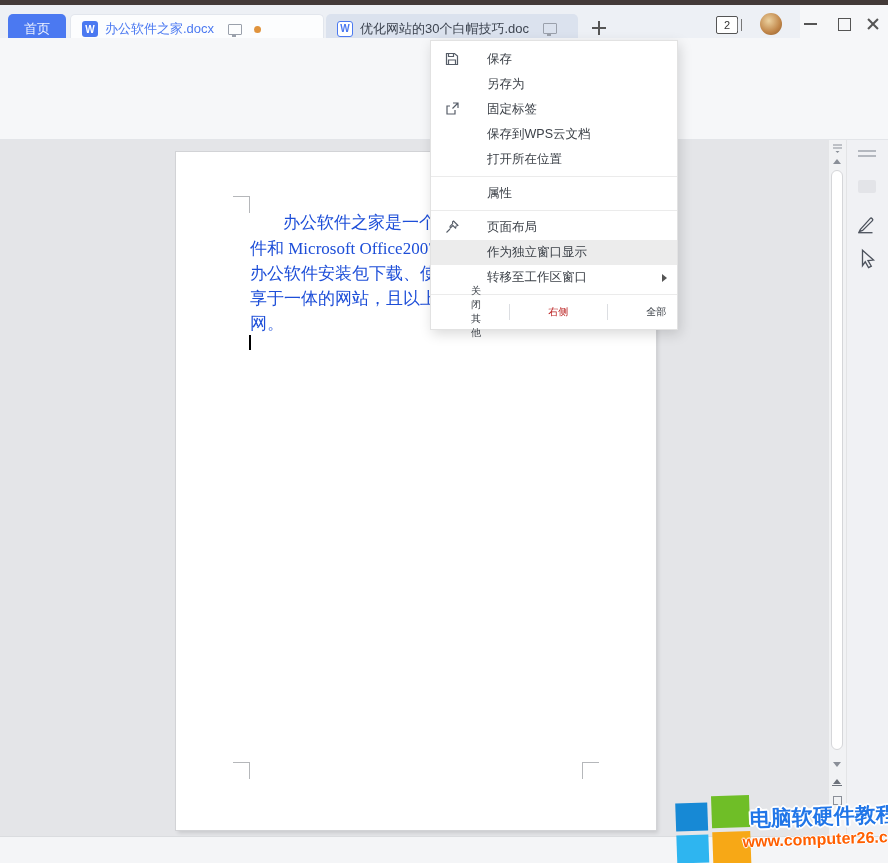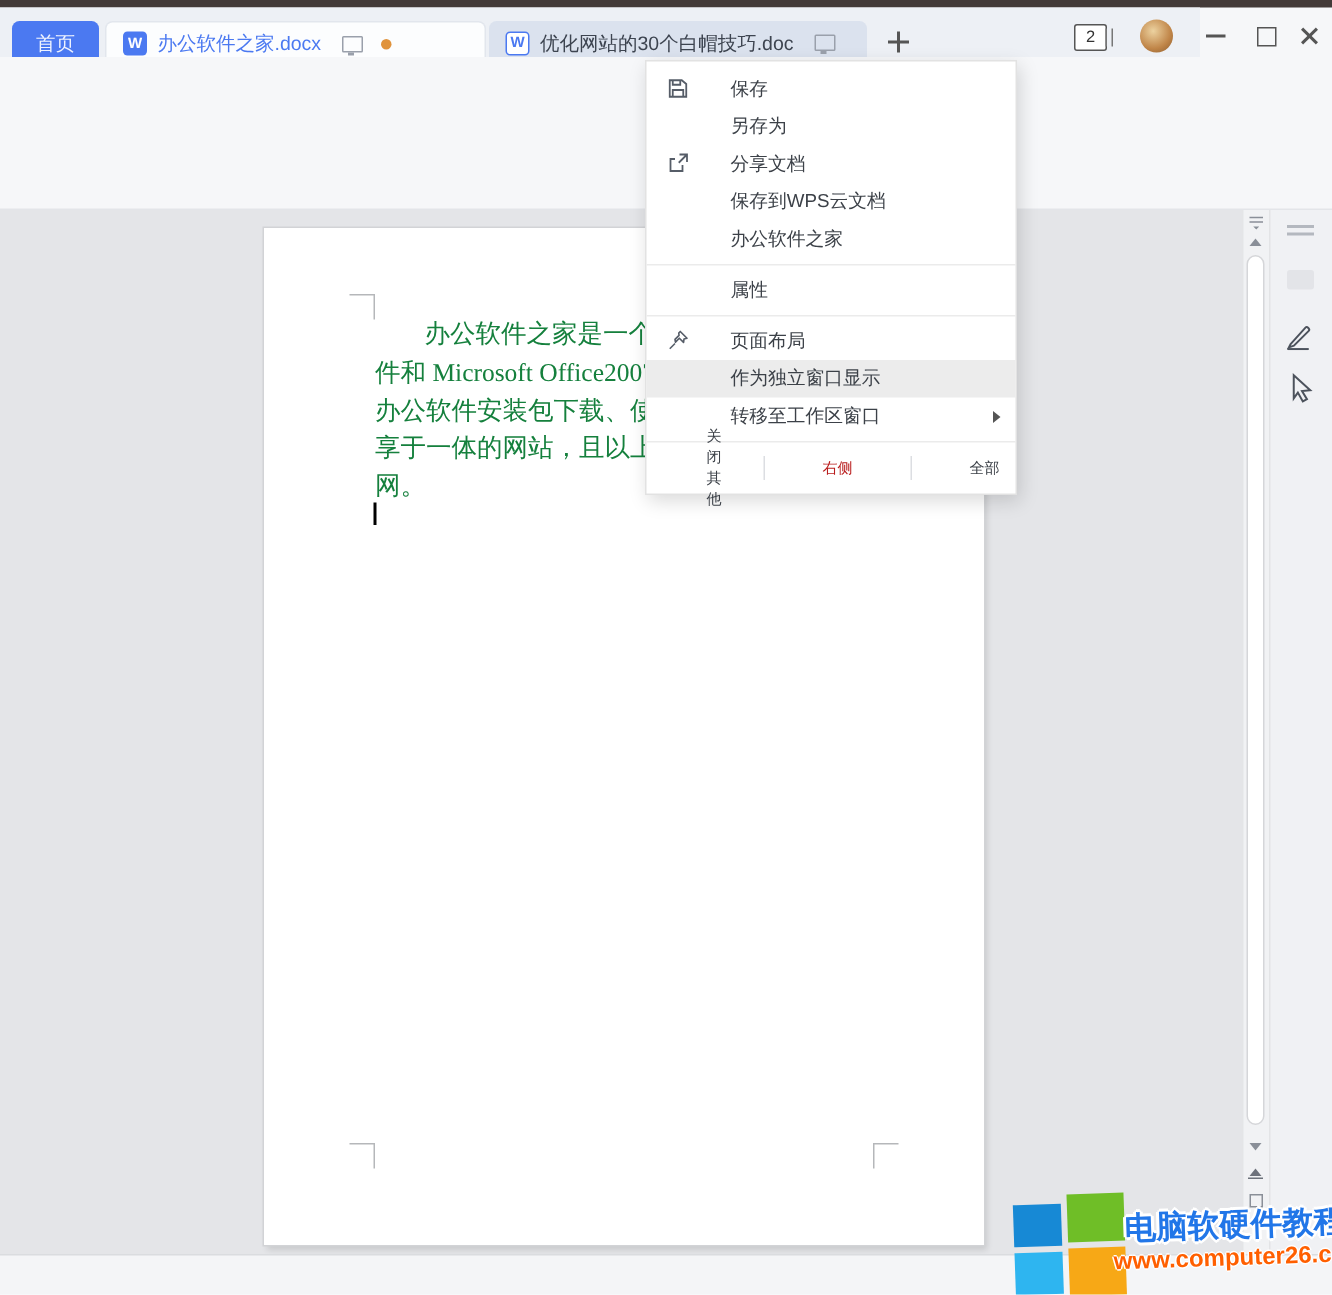--- a/index.html
+++ b/index.html
@@ -58,21 +58,21 @@
     font-size:12.5px;color:#33373d;display:flex;align-items:center;padding:0 6px;}
   .selectbox .caret{margin-left:auto;}
   .fmt{font-size:15px;color:#33373d;}
   .style-card{top:82px;height:52px;background:#fff;display:flex;flex-direction:column;align-items:center;justify-content:center;box-sizing:border-box;}
   
   .docarea{left:0;top:140px;width:846px;height:696px;background:#e4e5e8;}
   .page{left:176px;top:152px;width:480px;height:678px;background:#fff;box-shadow:0 0 0 1px #d2d3d6,2px 3px 4px rgba(0,0,0,0.12);}
   .crop{width:16px;height:16px;}
   .crop.tr-style{border-top:1px solid #b5b7ba;border-right:1px solid #b5b7ba;}
   .crop.tl-style{border-top:1px solid #b5b7ba;border-left:1px solid #b5b7ba;}
-  .doc-line{font-family:"Liberation Serif","DejaVu Serif",serif;font-size:17px;color:#15803d;white-space:nowrap;}
+  .doc-line{font-family:"Liberation Serif","DejaVu Serif",serif;font-size:17px;color:#1d4ed8;white-space:nowrap;}
   .caret-cursor{width:1.5px;height:15px;background:#000;}
   
   .ctx{left:430px;top:40px;width:248px;background:#fff;border:1px solid #e2e2e2;box-shadow:2px 4px 12px rgba(0,0,0,0.15);
     box-sizing:border-box;padding:6px 0 4px 0;z-index:40;}
   .mi{height:25px;display:flex;align-items:center;padding-left:56px;font-size:12.5px;color:#3c4148;position:relative;}
   .mi.hl{background:#ececec;}
   .mi .ic{position:absolute;left:13px;top:4px;width:16px;height:16px;}
   .mi .sub{position:absolute;right:10px;top:9px;width:0;height:0;border-top:4px solid transparent;border-bottom:4px solid transparent;border-left:5px solid #555;}
   .msep{height:1px;background:#ebebeb;margin:4px 0;}
   .ctx-footer{height:26px;display:flex;align-items:center;font-size:10px;gap:28px;}
@@ -343,27 +343,27 @@
     <div class="mi">
       <span>另存为</span>
     </div>
     <div class="mi">
       <span class="ic">
         <svg width="16" height="16" viewBox="0 0 16 16">
             <path d="M6 5H3v8h8V9" fill="none" stroke="#565d68" stroke-width="1.2"></path>
             <path d="M9 2h5v5M14 2L8.5 7.5" fill="none" stroke="#565d68" stroke-width="1.2"></path>
           </svg>
       </span>
-      <span>分享文档</span>
+      <span>固定标签</span>
     </div>
     <div class="mi">
       <span>保存到WPS云文档</span>
     </div>
     <div class="mi">
-      <span>办公软件之家</span>
+      <span>打开所在位置</span>
     </div>
     <div class="msep"></div>
     <div class="mi">
       <span>属性</span>
     </div>
     <div class="msep"></div>
     <div class="mi">
       <span class="ic">
         <svg width="16" height="16" viewBox="0 0 16 16">
             <path d="M9.5 2l4.5 4.5-2 .5-.3 2.3-2.8-2.8-2.6 2.6L6 7.3 8.7 4.6 8.5 3z" fill="none" stroke="#565d68" stroke-width="1.1" stroke-linejoin="round"></path>

